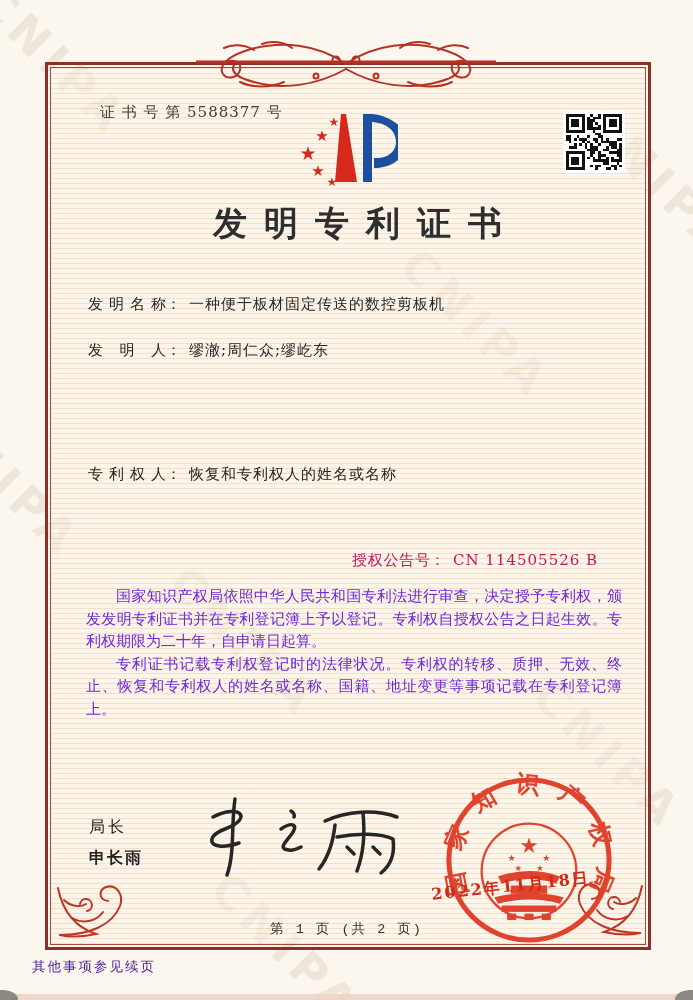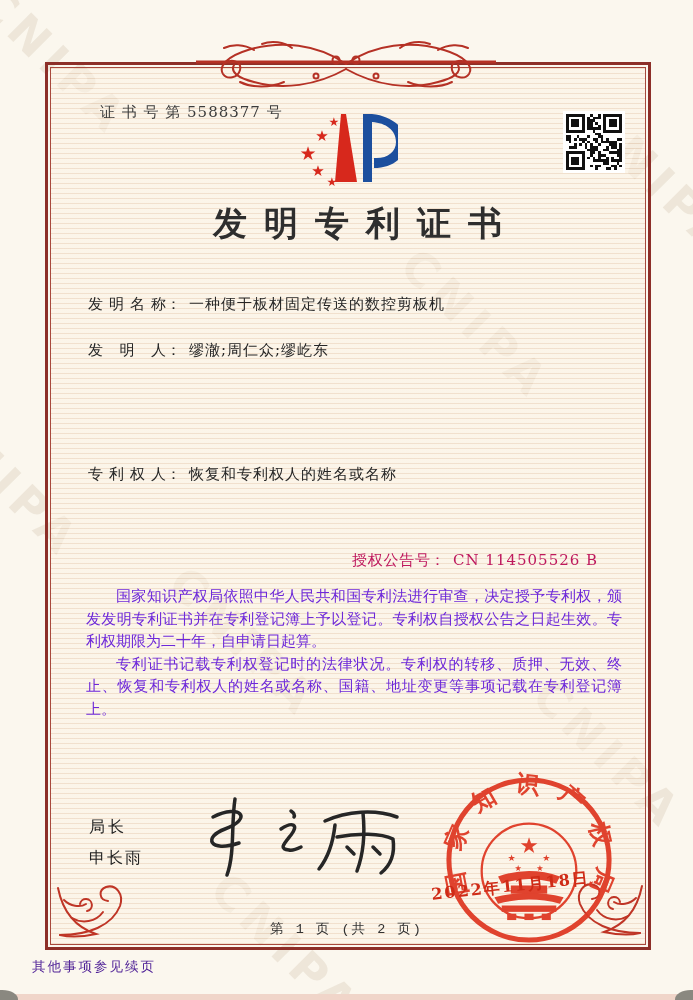--- a/index.html
+++ b/index.html
@@ -27,21 +27,21 @@
   .field{position:absolute;left:88px;font-size:15px;color:#262626;white-space:nowrap;}
   .field2{position:absolute;left:352px;font-size:15px;color:#be185d;white-space:nowrap;}
   .flabel{display:inline-block;width:78px;text-align:justify;text-align-last:justify;}
   .fvalue{margin-left:8px;letter-spacing:1px;}
   .paras{position:absolute;left:86px;top:585px;width:536px;font-size:15px;line-height:22.5px;
     color:#6d28d9;text-align:justify;}
   .paras p{margin:0;text-indent:2em;}
   .sig-title{position:absolute;left:89px;top:817px;font-size:16px;color:#222;letter-spacing:3px;
     font-family:"DejaVu Sans","Liberation Sans",sans-serif;}
   .sig-name{position:absolute;left:89px;top:848px;font-size:16px;color:#222;letter-spacing:2px;
-    font-family:"DejaVu Sans","Liberation Sans",sans-serif;font-weight:normal;}
+    font-family:"DejaVu Sans","Liberation Sans",sans-serif;font-weight:bold;}
   .signature{position:absolute;left:195px;top:795px;z-index:3;}
   .seal{position:absolute;left:438px;top:769px;width:182px;height:182px;z-index:4;opacity:.95;}
   .seal svg{display:block;width:100%;height:100%;}
   .seal-date{position:absolute;left:431px;top:874px;width:205px;font-size:16px;font-weight:bold;
     color:#cf2b17;letter-spacing:2px;transform:rotate(-6deg);z-index:5;white-space:nowrap;}
   .footer-page{position:absolute;left:0;right:0;top:920px;text-align:center;font-size:13.5px;
     color:#333;letter-spacing:2px;z-index:2;font-family:Liberation Mono, monospace;}
   .footer-note{position:absolute;left:0;right:0;top:958px;text-align:left;font-size:13.5px;
     color:#4c1d95;letter-spacing:2px;z-index:2;padding-left:32px;}
   .ornament-top{position:absolute;left:196px;top:36px;z-index:2;}

